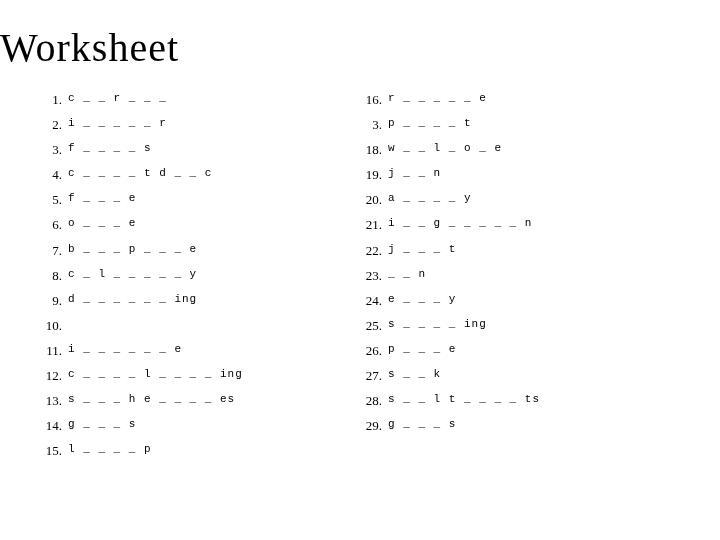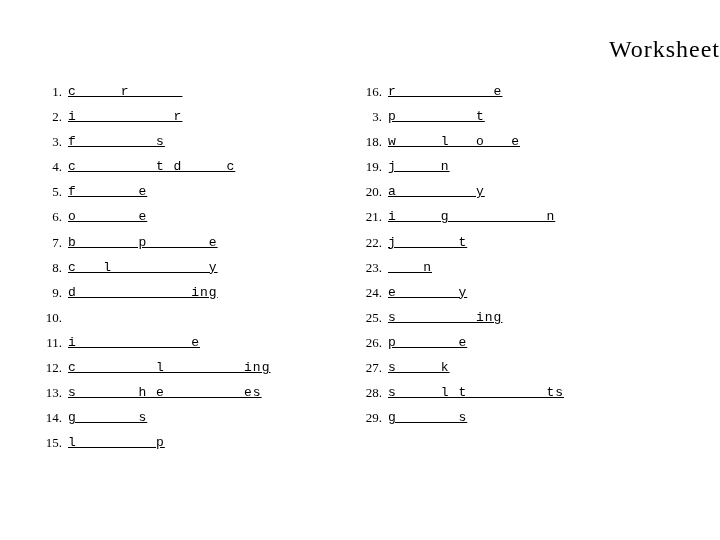--- a/index.html
+++ b/index.html
@@ -4,24 +4,24 @@
   <style>
     * { margin: 0; padding: 0; box-sizing: border-box; }
     body {
       width: 720px;
       height: 540px;
       background: #fff;
       font-family: 'Times New Roman', Times, serif;
       overflow: hidden;
     }
     h1 {
-      text-align: right;
-      font-size: 24px;
+      text-align: left;
+      font-size: 40px;
       font-weight: normal;
-      padding-top: 36px;
+      padding-top: 24px;
       padding-bottom: 18px;
       letter-spacing: 1px;
     }
     .columns {
       display: flex;
       flex-direction: row;
       padding: 0 40px;
       gap: 0;
     }
     .col {
@@ -37,23 +37,22 @@
       line-height: 1.7;
     }
     .num {
       min-width: 28px;
       text-align: right;
       padding-right: 6px;
       font-size: 13px;
     }
     .word {
       font-family: 'Courier New', Courier, monospace;
-      font-size: 13px;
+      font-size: 11px;
       letter-spacing: 1px;
-      text-decoration: underline;
     }
   </style>
 </head>
 <body>
 
 <h1>Worksheet</h1>
 
 <div class="columns">
   <div class="col" id="left-col">
       <div class="item">

